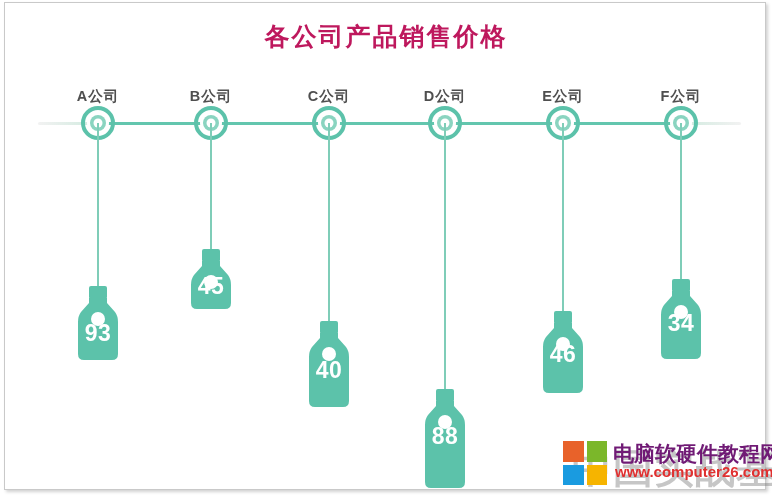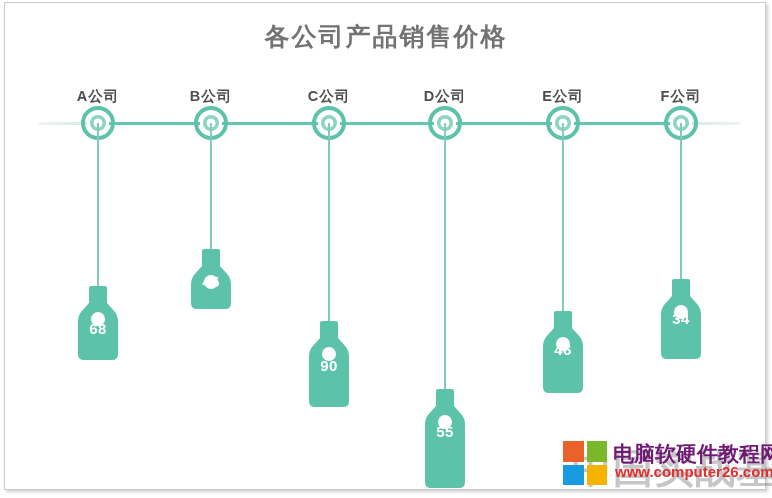--- a/index.html
+++ b/index.html
@@ -28,21 +28,21 @@
     box-shadow: 2px 2px 3px rgba(0,0,0,0.18);
   }
   #chart-title {
     position: absolute;
     left: 0;
     top: 20px;
     width: 772px;
     text-align: center;
     font-size: 25px;
     font-weight: bold;
-    color: #737373;
+    color: #be185d;
     letter-spacing: 2px;
   }
   
   .axis-line {
     position: absolute;
     height: 3px;
     top: 122px;
     border-radius: 2px;
   }
   #axis-mid {
@@ -98,21 +98,21 @@
     position: absolute;
     left: -23px;
     width: 46px;
   }
   .tag svg { display: block; overflow: visible; }
   .tag-value {
     position: absolute;
     left: -23px;
     width: 46px;
     text-align: center;
-    font-size: 15px;
+    font-size: 23px;
     font-weight: bold;
     color: #ffffff;
     letter-spacing: 0.5px;
   }
   
   #brand {
     position: absolute;
     left: 563px;
     top: 437px;
     width: 200px;
@@ -187,21 +187,21 @@
       </svg>
     </div>
     <div class="drop-line" style="top:123px;height:163px"></div>
     <div class="tag" style="top:286px">
       <svg width="46" height="76" viewBox="0 0 46 76">
         <rect x="14" y="0" width="18" height="13" rx="2" fill="#5cc2aa"></rect>
         <path d="M14 12 L14 17 L6 26 Q3 30 3 36 L3 68 Q3 74 9 74 L37 74 Q43 74 43 68 L43 36 Q43 30 40 26 L32 17 L32 12 Z" fill="#5cc2aa"></path>
         <circle cx="23" cy="33" r="7" fill="#ffffff"></circle>
       </svg>
     </div>
-    <div class="tag-value" style="top:320px">68</div>
+    <div class="tag-value" style="top:320px">93</div>
   </div>
 
   <div class="cat-group" style="left:211px">
     <div class="cat-label">B公司</div>
     <div class="node">
       <svg width="34" height="34" viewBox="0 0 34 34">
         <circle cx="17" cy="17" r="15" fill="none" stroke="#5cc2aa" stroke-width="4"></circle>
         <circle cx="17" cy="17" r="11" fill="#ffffff"></circle>
         <circle cx="17" cy="17" r="8" fill="#8ad4c0"></circle>
         <circle cx="17" cy="17" r="4.5" fill="#ffffff"></circle>
@@ -229,42 +229,42 @@
       </svg>
     </div>
     <div class="drop-line" style="top:123px;height:198px"></div>
     <div class="tag" style="top:321px">
       <svg width="46" height="88" viewBox="0 0 46 88">
         <rect x="14" y="0" width="18" height="13" rx="2" fill="#5cc2aa"></rect>
         <path d="M14 12 L14 17 L6 26 Q3 30 3 36 L3 80 Q3 86 9 86 L37 86 Q43 86 43 80 L43 36 Q43 30 40 26 L32 17 L32 12 Z" fill="#5cc2aa"></path>
         <circle cx="23" cy="33" r="7" fill="#ffffff"></circle>
       </svg>
     </div>
-    <div class="tag-value" style="top:357px">90</div>
+    <div class="tag-value" style="top:357px">40</div>
   </div>
 
   <div class="cat-group" style="left:445px">
     <div class="cat-label">D公司</div>
     <div class="node">
       <svg width="34" height="34" viewBox="0 0 34 34">
         <circle cx="17" cy="17" r="15" fill="none" stroke="#5cc2aa" stroke-width="4"></circle>
         <circle cx="17" cy="17" r="11" fill="#ffffff"></circle>
         <circle cx="17" cy="17" r="8" fill="#8ad4c0"></circle>
         <circle cx="17" cy="17" r="4.5" fill="#ffffff"></circle>
       </svg>
     </div>
     <div class="drop-line" style="top:123px;height:266px"></div>
     <div class="tag" style="top:389px">
       <svg width="46" height="100" viewBox="0 0 46 100">
         <rect x="14" y="0" width="18" height="13" rx="2" fill="#5cc2aa"></rect>
         <path d="M14 12 L14 17 L6 26 Q3 30 3 36 L3 93 Q3 99 9 99 L37 99 Q43 99 43 93 L43 36 Q43 30 40 26 L32 17 L32 12 Z" fill="#5cc2aa"></path>
         <circle cx="23" cy="33" r="7" fill="#ffffff"></circle>
       </svg>
     </div>
-    <div class="tag-value" style="top:423px">55</div>
+    <div class="tag-value" style="top:423px">88</div>
   </div>
 
   <div class="cat-group" style="left:563px">
     <div class="cat-label">E公司</div>
     <div class="node">
       <svg width="34" height="34" viewBox="0 0 34 34">
         <circle cx="17" cy="17" r="15" fill="none" stroke="#5cc2aa" stroke-width="4"></circle>
         <circle cx="17" cy="17" r="11" fill="#ffffff"></circle>
         <circle cx="17" cy="17" r="8" fill="#8ad4c0"></circle>
         <circle cx="17" cy="17" r="4.5" fill="#ffffff"></circle>

